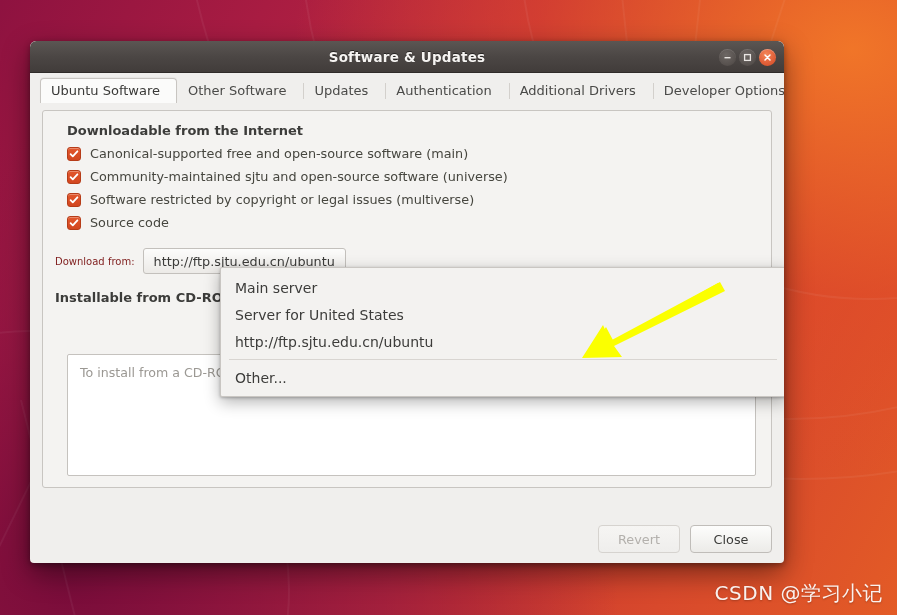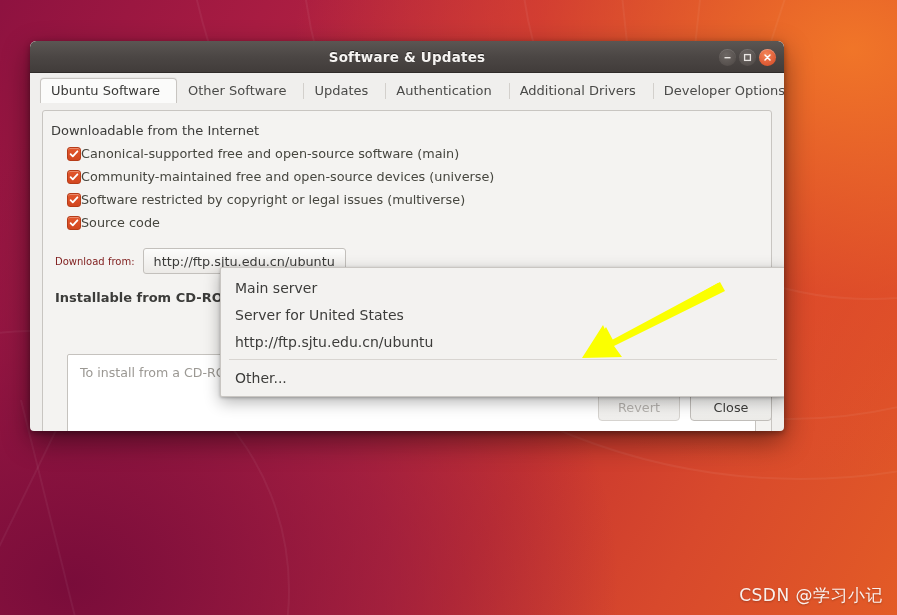--- a/index.html
+++ b/index.html
@@ -44,21 +44,21 @@
     left: -230px; top: 330px;
     border: 2px solid rgba(255,255,255,0.05);
     border-radius: 50%;
     pointer-events: none;
   }
 
   
   #window {
     position: absolute;
     left: 30px; top: 41px;
-    width: 754px; height: 390px;
+    width: 754px; height: 522px;
     border-radius: 6px 6px 4px 4px;
     box-shadow: 0 10px 28px rgba(0,0,0,0.45), 0 2px 6px rgba(0,0,0,0.35);
     overflow: hidden;
     background: #f0efed;
   }
   #titlebar {
     position: relative;
     height: 32px;
     background: linear-gradient(180deg, #5b5653 0%, #4b4644 52%, #413c3a 100%);
     border-bottom: 1px solid #2f2b29;
@@ -134,28 +134,29 @@
   #panel {
     position: absolute;
     left: 12px; top: 69px;
     width: 730px; height: 378px;
     background: #f4f3f1;
     border: 1px solid #c8c5c1;
     border-radius: 3px;
   }
   .section-title {
     font-size: 13px;
-    font-weight: normal;
+    font-weight: bold;
     color: #3c3c3a;
-    margin: 12px 0 8px 8px;
+    margin: 12px 0 8px 24px;
   }
   .check-row {
     display: flex;
     align-items: flex-end;
     margin: 0 0 8px 24px;
+    gap: 9px;
   }
   .cbox {
     width: 14px; height: 14px;
     border-radius: 3px;
     background: linear-gradient(180deg, #e2572c 0%, #d2461f 100%);
     border: 1px solid #b63c18;
     box-shadow: inset 0 1px 0 rgba(255,255,255,0.3);
     display: flex; align-items: center; justify-content: center;
     flex: none;
     cursor: pointer;
@@ -264,21 +265,21 @@
     left: 540px; top: 238px;
     width: 160px; height: 85px;
     z-index: 60;
     pointer-events: none;
   }
 
   
   #watermark {
     position: absolute;
     right: 14px; bottom: 8px;
-    font-size: 17px;
+    font-size: 20px;
     color: rgba(255,255,255,0.92);
     letter-spacing: 0.5px;
     text-shadow: 0 1px 2px rgba(0,0,0,0.25);
     z-index: 80;
   }
 </style>
 </head>
 <body>
 
 <div id="desktop">
@@ -336,21 +337,21 @@
         </span>
         <span class="check-label">Canonical-supported free and open-source software (main)</span>
       </div>
 
       <div class="check-row">
         <span class="cbox">
           <svg width="10" height="10" viewBox="0 0 10 10">
               <path d="M1.6 5.2 L3.8 7.4 L8.4 2.3" stroke="#ffffff" stroke-width="1.8" fill="none" stroke-linecap="round" stroke-linejoin="round"></path>
             </svg>
         </span>
-        <span class="check-label">Community-maintained free and open-source devices (universe)</span>
+        <span class="check-label">Community-maintained sjtu and open-source software (universe)</span>
       </div>
 
 
       <div class="check-row">
         <span class="cbox">
           <svg width="10" height="10" viewBox="0 0 10 10">
               <path d="M1.6 5.2 L3.8 7.4 L8.4 2.3" stroke="#ffffff" stroke-width="1.8" fill="none" stroke-linecap="round" stroke-linejoin="round"></path>
             </svg>
         </span>
         <span class="check-label">Software restricted by copyright or legal issues (multiverse)</span>

